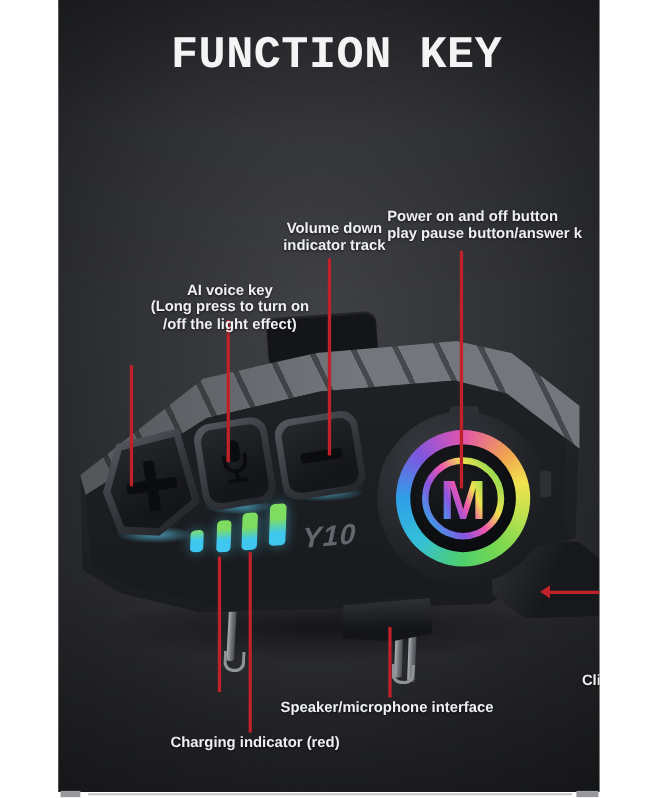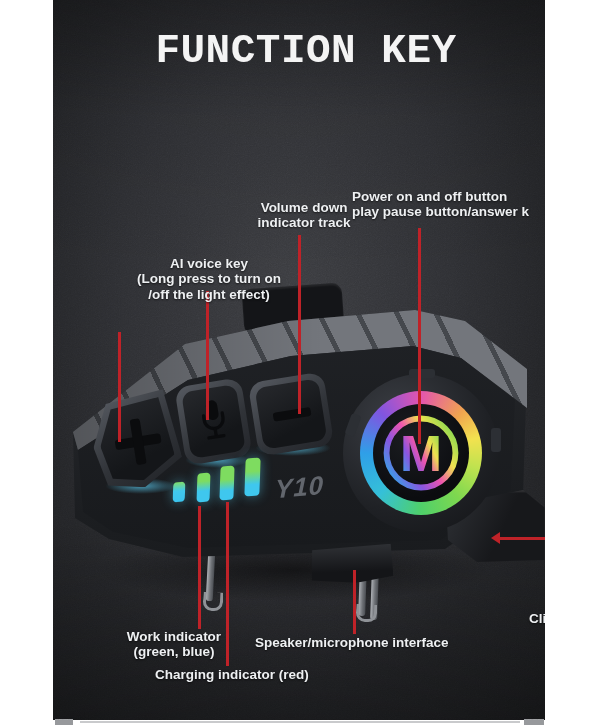--- a/index.html
+++ b/index.html
@@ -177,22 +177,20 @@
     <div class="arrow-shaft" style="left: 447px; top: 537px; width: 45px; background: rgb(191, 34, 40);"></div>
     <div class="arrow-head" style="left: 438px; top: 532px; border-right: 9px solid rgb(191, 34, 40);"></div>
 
     <div class="lbl" style="left:71px;top:236px;width:170px;margin-top:20px;">AI voice key
 (Long press to turn on
 /off the light effect)</div>
     <div class="lbl" style="left:187px;top:200px;width:128px;">Volume down
 indicator track</div>
     <div class="lbl left" style="left:299px;top:189px;width:210px;">Power on and off button
 play pause button/answer k</div>
-    <div class="lbl" style="left:58px;top:629px;width:126px;">Work indicator
-(green, blue)</div>
     <div class="lbl left" style="left:102px;top:667px;width:180px;">Charging indicator (red)</div>
     <div class="lbl left" style="left:202px;top:635px;width:220px;">Speaker/microphone interface</div>
     <div class="lbl left" style="left:476px;top:611px;width:40px;">Cli</div>
   </div>
 
   <div class="strip-sq" style="left:55px;width:18px;"></div>
   <div class="strip-sq" style="left:524px;width:20px;"></div>
   <div class="strip-line"></div>
 </div>
 

